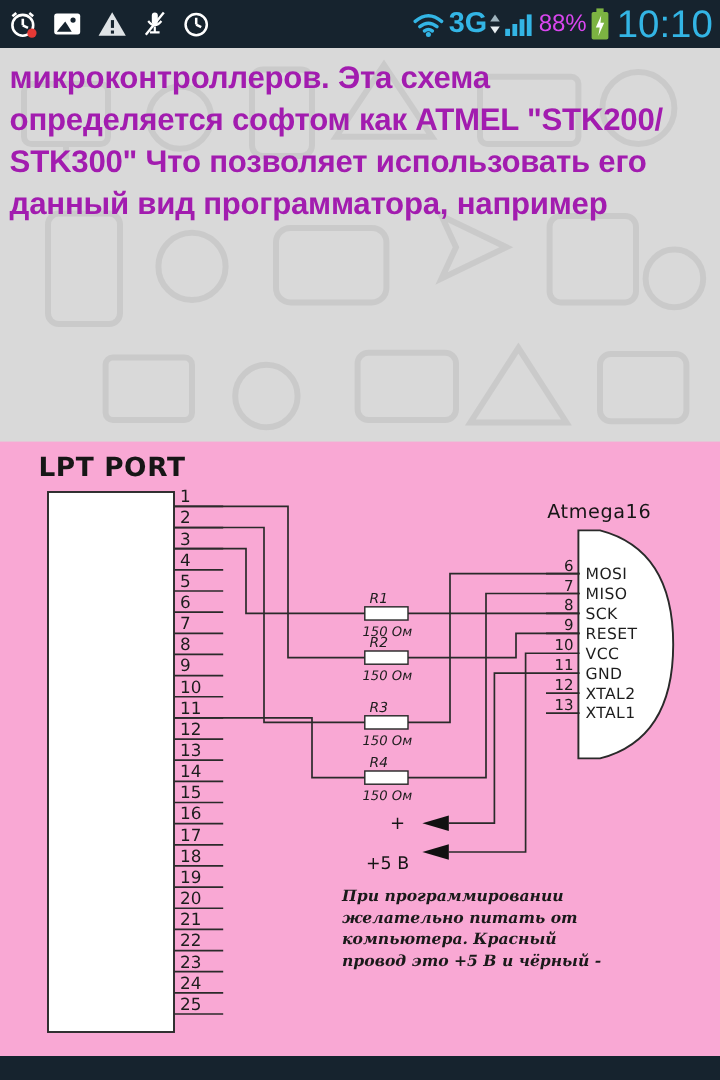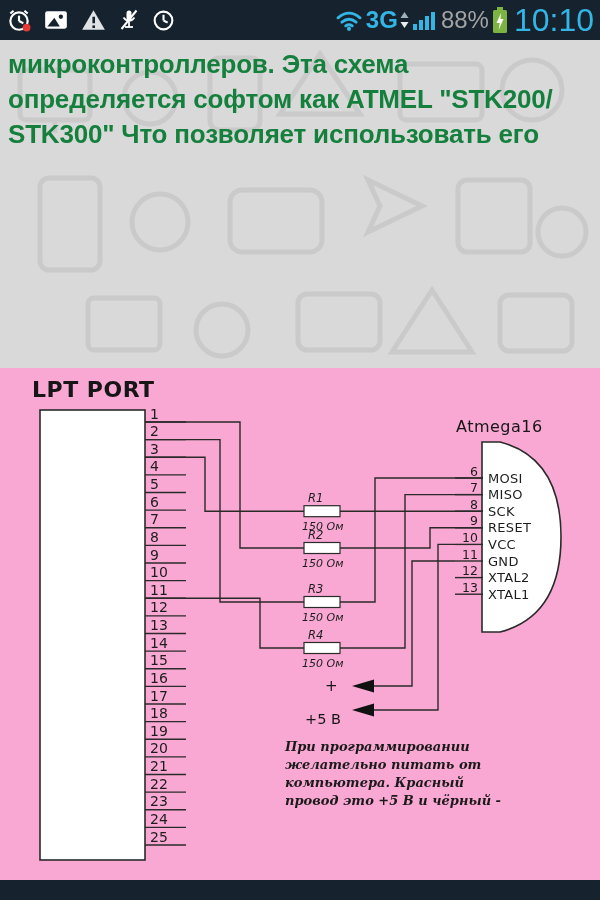--- a/index.html
+++ b/index.html
@@ -9,28 +9,28 @@
     font-family:"Liberation Sans", sans-serif;
   }
   .status-bar{
     position:absolute;top:0;left:0;width:600px;height:40px;
     background:#16232e;display:flex;justify-content:space-between;
     align-items:center;padding:0 6px;box-sizing:border-box;z-index:5;
   }
   .sb-left{display:flex;align-items:center;gap:11px;}
   .sb-right{display:flex;align-items:center;gap:3px;}
   .sb-text-net{color:#33b5e5;font-size:24px;font-weight:bold;line-height:1;}
-  .sb-text-batt{color:#a3a3a3;font-size:24px;line-height:1;}
+  .sb-text-batt{color:#d946ef;font-size:20px;line-height:1;}
   .sb-text-time{color:#33b5e5;font-size:32px;line-height:1;margin-left:3px;}
   .net-group{display:flex;align-items:center;gap:2px;}
   .content{position:absolute;top:40px;left:0;width:600px;height:840px;overflow:hidden;}
   .bg-pattern{position:absolute;top:0;left:0;z-index:0;}
   .article{position:relative;z-index:1;padding:7px 8px 0 8px;}
   .article div{
-    color:#15803d;font-size:26px;font-weight:bold;line-height:35px;
+    color:#a21caf;font-size:26px;font-weight:bold;line-height:35px;
     letter-spacing:-0.2px;white-space:nowrap;
   }
   .diagram-panel{
     position:absolute;top:328px;left:0;width:600px;height:512px;
     background:#f9a8d4;z-index:2;
   }
   .bottom-bar{
     position:absolute;top:880px;left:0;width:600px;height:20px;
     background:#16232e;z-index:5;
   }
@@ -125,20 +125,21 @@
       <rect x="298" y="254" width="82" height="56" rx="9"></rect>
       <polygon points="432,250 472,312 392,312"></polygon>
       <rect x="500" y="255" width="72" height="56" rx="9"></rect>
     </g>
   </svg>
 
   <div class="article">
     <div>микроконтроллеров. Эта схема</div>
     <div>определяется софтом как ATMEL "STK200/</div>
     <div>STK300" Что позволяет использовать его</div>
+    <div>данный вид программатора, например</div>
   </div>
 
   <div class="diagram-panel">
     
     <svg width="600" height="512" viewBox="0 0 600 512">
 
       <rect x="40" y="42" width="105" height="450" fill="#ffffff" stroke="#2a2a2a" stroke-width="1.6"></rect>
       <path d="M 482 74 L 482 264 L 500 264 C 546 252 561 214 561 169 C 561 124 546 86 500 74 Z" fill="#ffffff" stroke="#2a2a2a" stroke-width="1.6"></path>
 
       <g stroke="#2a2a2a" fill="none" stroke-width="1.4">

